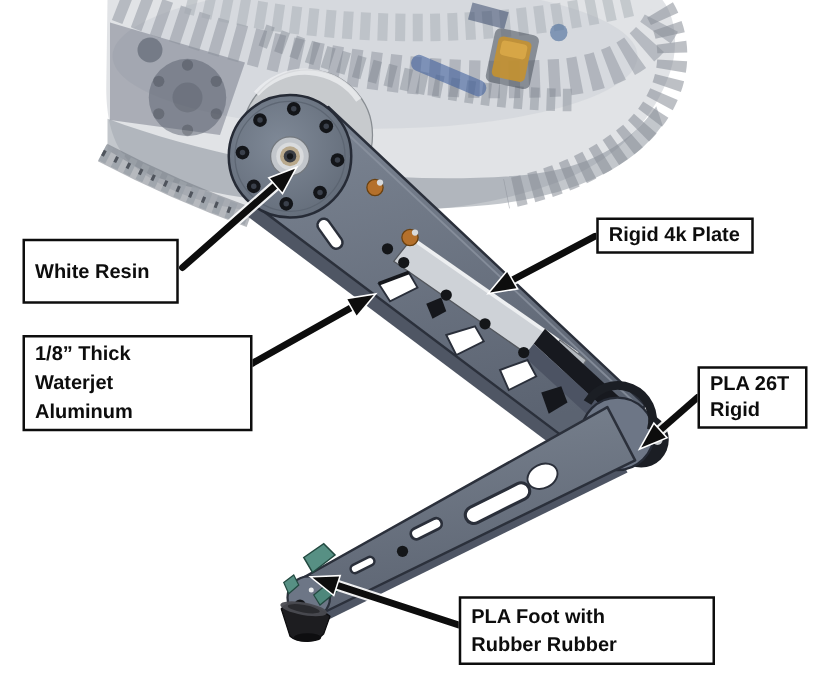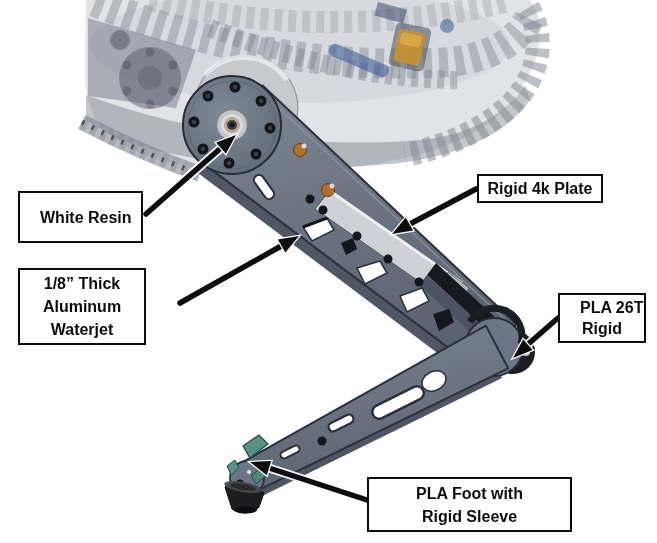--- a/index.html
+++ b/index.html
@@ -1,24 +1,24 @@
 <!DOCTYPE html>
 <html><head>
 <meta charset="utf-8">
 <style>
   html,body{margin:0;padding:0;background:#ffffff;}
   #stage{position:relative;width:657px;height:543px;overflow:hidden;background:#ffffff;
          font-family:"Liberation Sans",sans-serif;}
   #cad-svg{position:absolute;left:0;top:0;}
   .callout{position:absolute;box-sizing:border-box;background:#ffffff;border:2.5px solid #0d0d0d;
-           padding:2px 20px;color:#0d0d0d;font-weight:600;font-size:16px;line-height:21px;
+           padding:2px 8px;color:#0d0d0d;font-weight:600;font-size:16px;line-height:21px;
            display:flex;flex-direction:column;justify-content:center;z-index:5;}
-  .callout .line{display:block;white-space:nowrap;text-align:center;}
+  .callout .line{display:block;white-space:nowrap;}
   #c-white-resin{left:18px;top:191px;width:125px;height:52px;}
-  #c-waterjet{left:18px;top:268px;width:128px;height:77px;line-height:23px;}
+  #c-waterjet{left:18px;top:268px;width:184px;height:77px;line-height:23px;}
   #c-rigid{left:477px;top:174px;width:126px;height:29px;padding:1px 8px;}
   #c-pla26t{left:558px;top:293px;width:88px;height:50px;}
   #c-foot{left:367px;top:477px;width:205px;height:55px;line-height:23px;}
 </style>
 </head>
 <body>
 
 <div id="stage">
 
 <svg id="cad-svg" width="657" height="543" viewBox="0 0 657 543" xmlns="http://www.w3.org/2000/svg">
@@ -217,28 +217,28 @@
       <polygon points="250,462 271.3,461.1 266.7,475.3" fill="#0d0d0d" stroke="#ffffff" stroke-width="2.5" paint-order="stroke"></polygon>
     </g>
   </g>
 </svg>
 
 <div class="callout" id="c-white-resin">
   <span class="line">White Resin</span>
 </div>
 <div class="callout" id="c-waterjet">
   <span class="line">1/8” Thick</span>
+  <span class="line">Waterjet</span>
   <span class="line">Aluminum</span>
-  <span class="line">Waterjet</span>
 </div>
 <div class="callout" id="c-rigid">
   <span class="line">Rigid 4k Plate</span>
 </div>
 <div class="callout" id="c-pla26t">
   <span class="line">PLA 26T</span>
   <span class="line">Rigid</span>
 </div>
 <div class="callout" id="c-foot">
   <span class="line">PLA Foot with</span>
-  <span class="line">Rigid Sleeve</span>
+  <span class="line">Rubber Rubber</span>
 </div>
 
 </div>
 
 </body></html>

